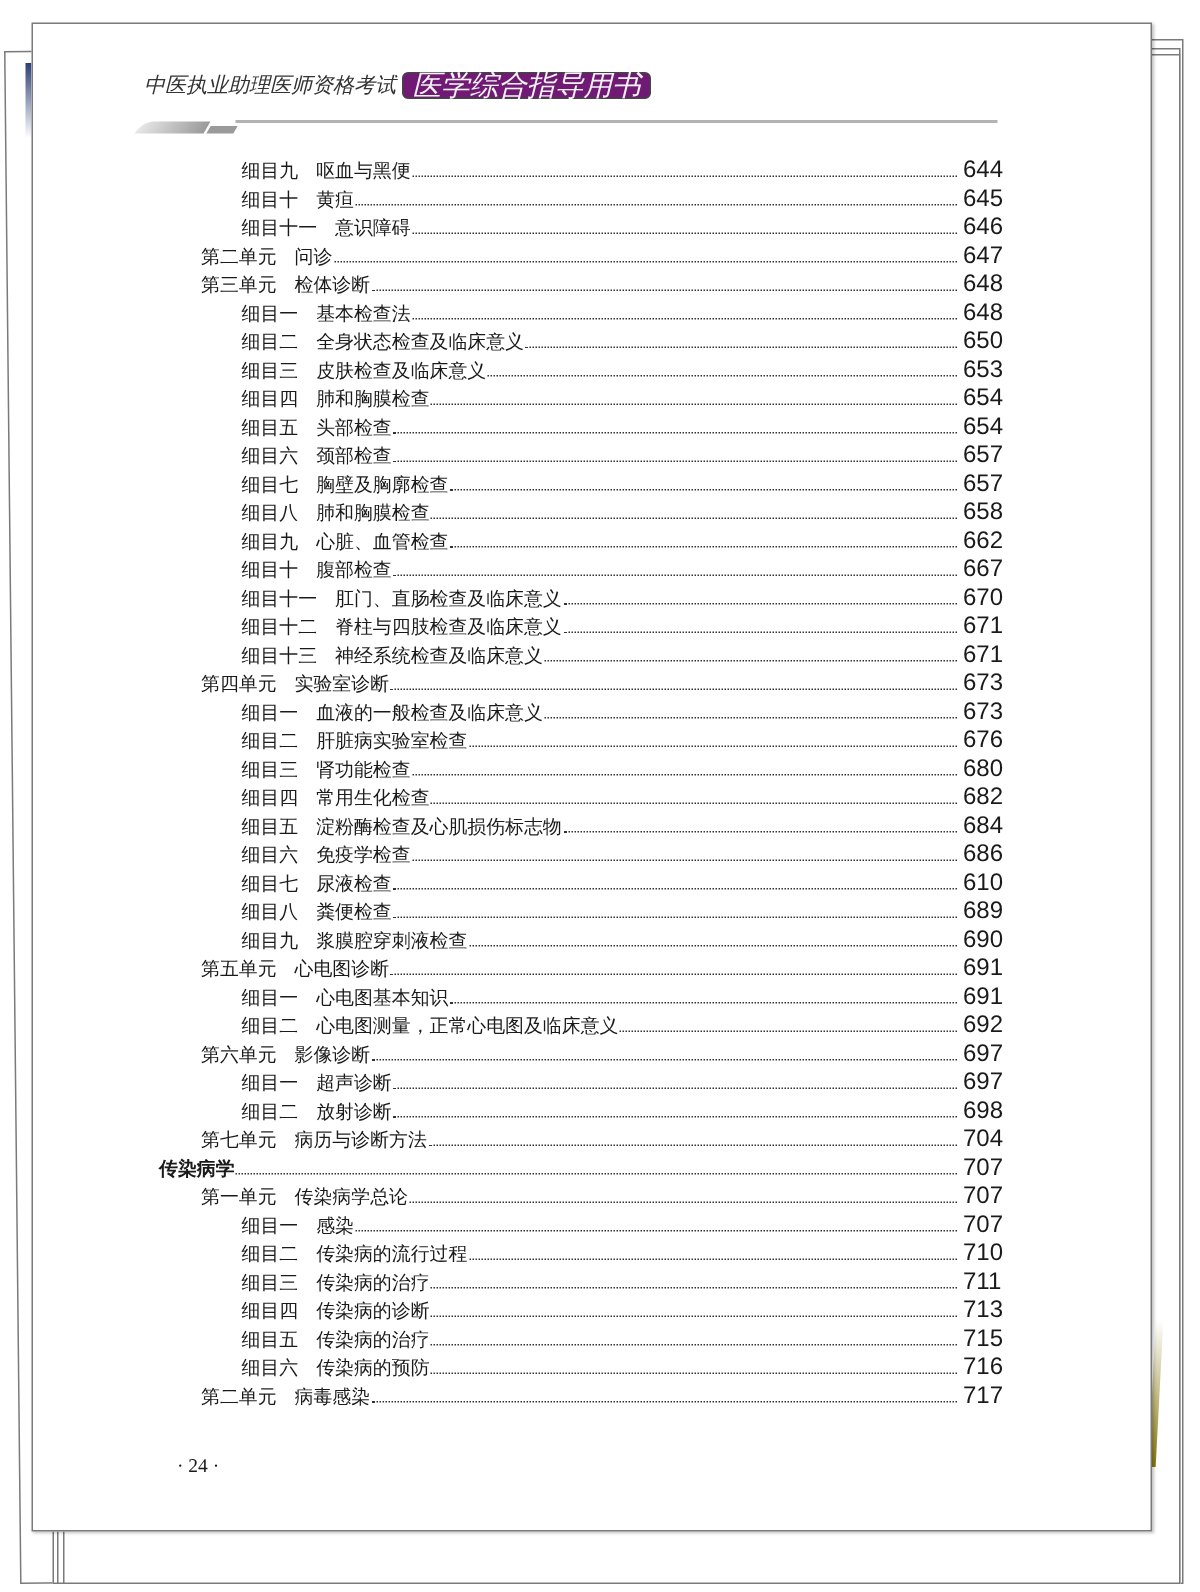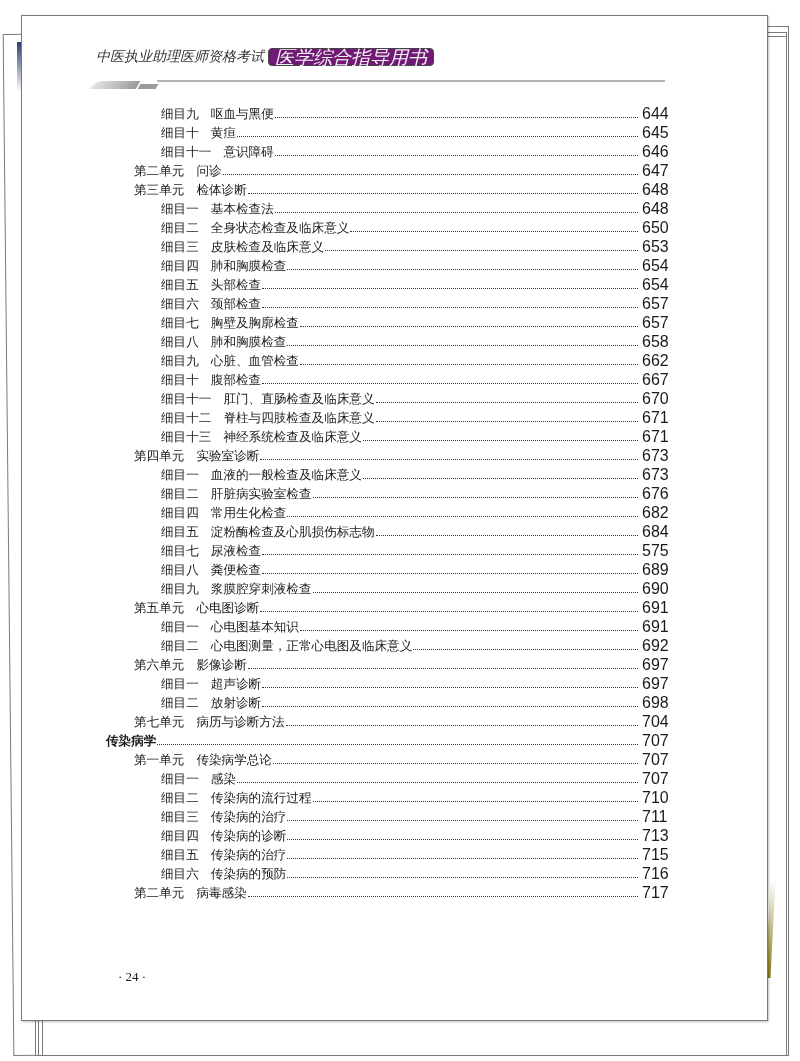--- a/index.html
+++ b/index.html
@@ -177,33 +177,43 @@
       <span class="label"><span class="code">细目一</span><span>血液的一般检查及临床意义</span></span>
       <span class="leader"></span>
       <span class="page-no">673</span>
     </div>
     <div class="toc-row lvl2">
       <span class="label"><span class="code">细目二</span><span>肝脏病实验室检查</span></span>
       <span class="leader"></span>
       <span class="page-no">676</span>
     </div>
     <div class="toc-row lvl2">
+      <span class="label"><span class="code">细目三</span><span>肾功能检查</span></span>
+      <span class="leader"></span>
+      <span class="page-no">680</span>
+    </div>
+    <div class="toc-row lvl2">
       <span class="label"><span class="code">细目四</span><span>常用生化检查</span></span>
       <span class="leader"></span>
       <span class="page-no">682</span>
     </div>
     <div class="toc-row lvl2">
       <span class="label"><span class="code">细目五</span><span>淀粉酶检查及心肌损伤标志物</span></span>
       <span class="leader"></span>
       <span class="page-no">684</span>
     </div>
     <div class="toc-row lvl2">
+      <span class="label"><span class="code">细目六</span><span>免疫学检查</span></span>
+      <span class="leader"></span>
+      <span class="page-no">686</span>
+    </div>
+    <div class="toc-row lvl2">
       <span class="label"><span class="code">细目七</span><span>尿液检查</span></span>
       <span class="leader"></span>
-      <span class="page-no">575</span>
+      <span class="page-no">610</span>
     </div>
     <div class="toc-row lvl2">
       <span class="label"><span class="code">细目八</span><span>粪便检查</span></span>
       <span class="leader"></span>
       <span class="page-no">689</span>
     </div>
     <div class="toc-row lvl2">
       <span class="label"><span class="code">细目九</span><span>浆膜腔穿刺液检查</span></span>
       <span class="leader"></span>
       <span class="page-no">690</span>

